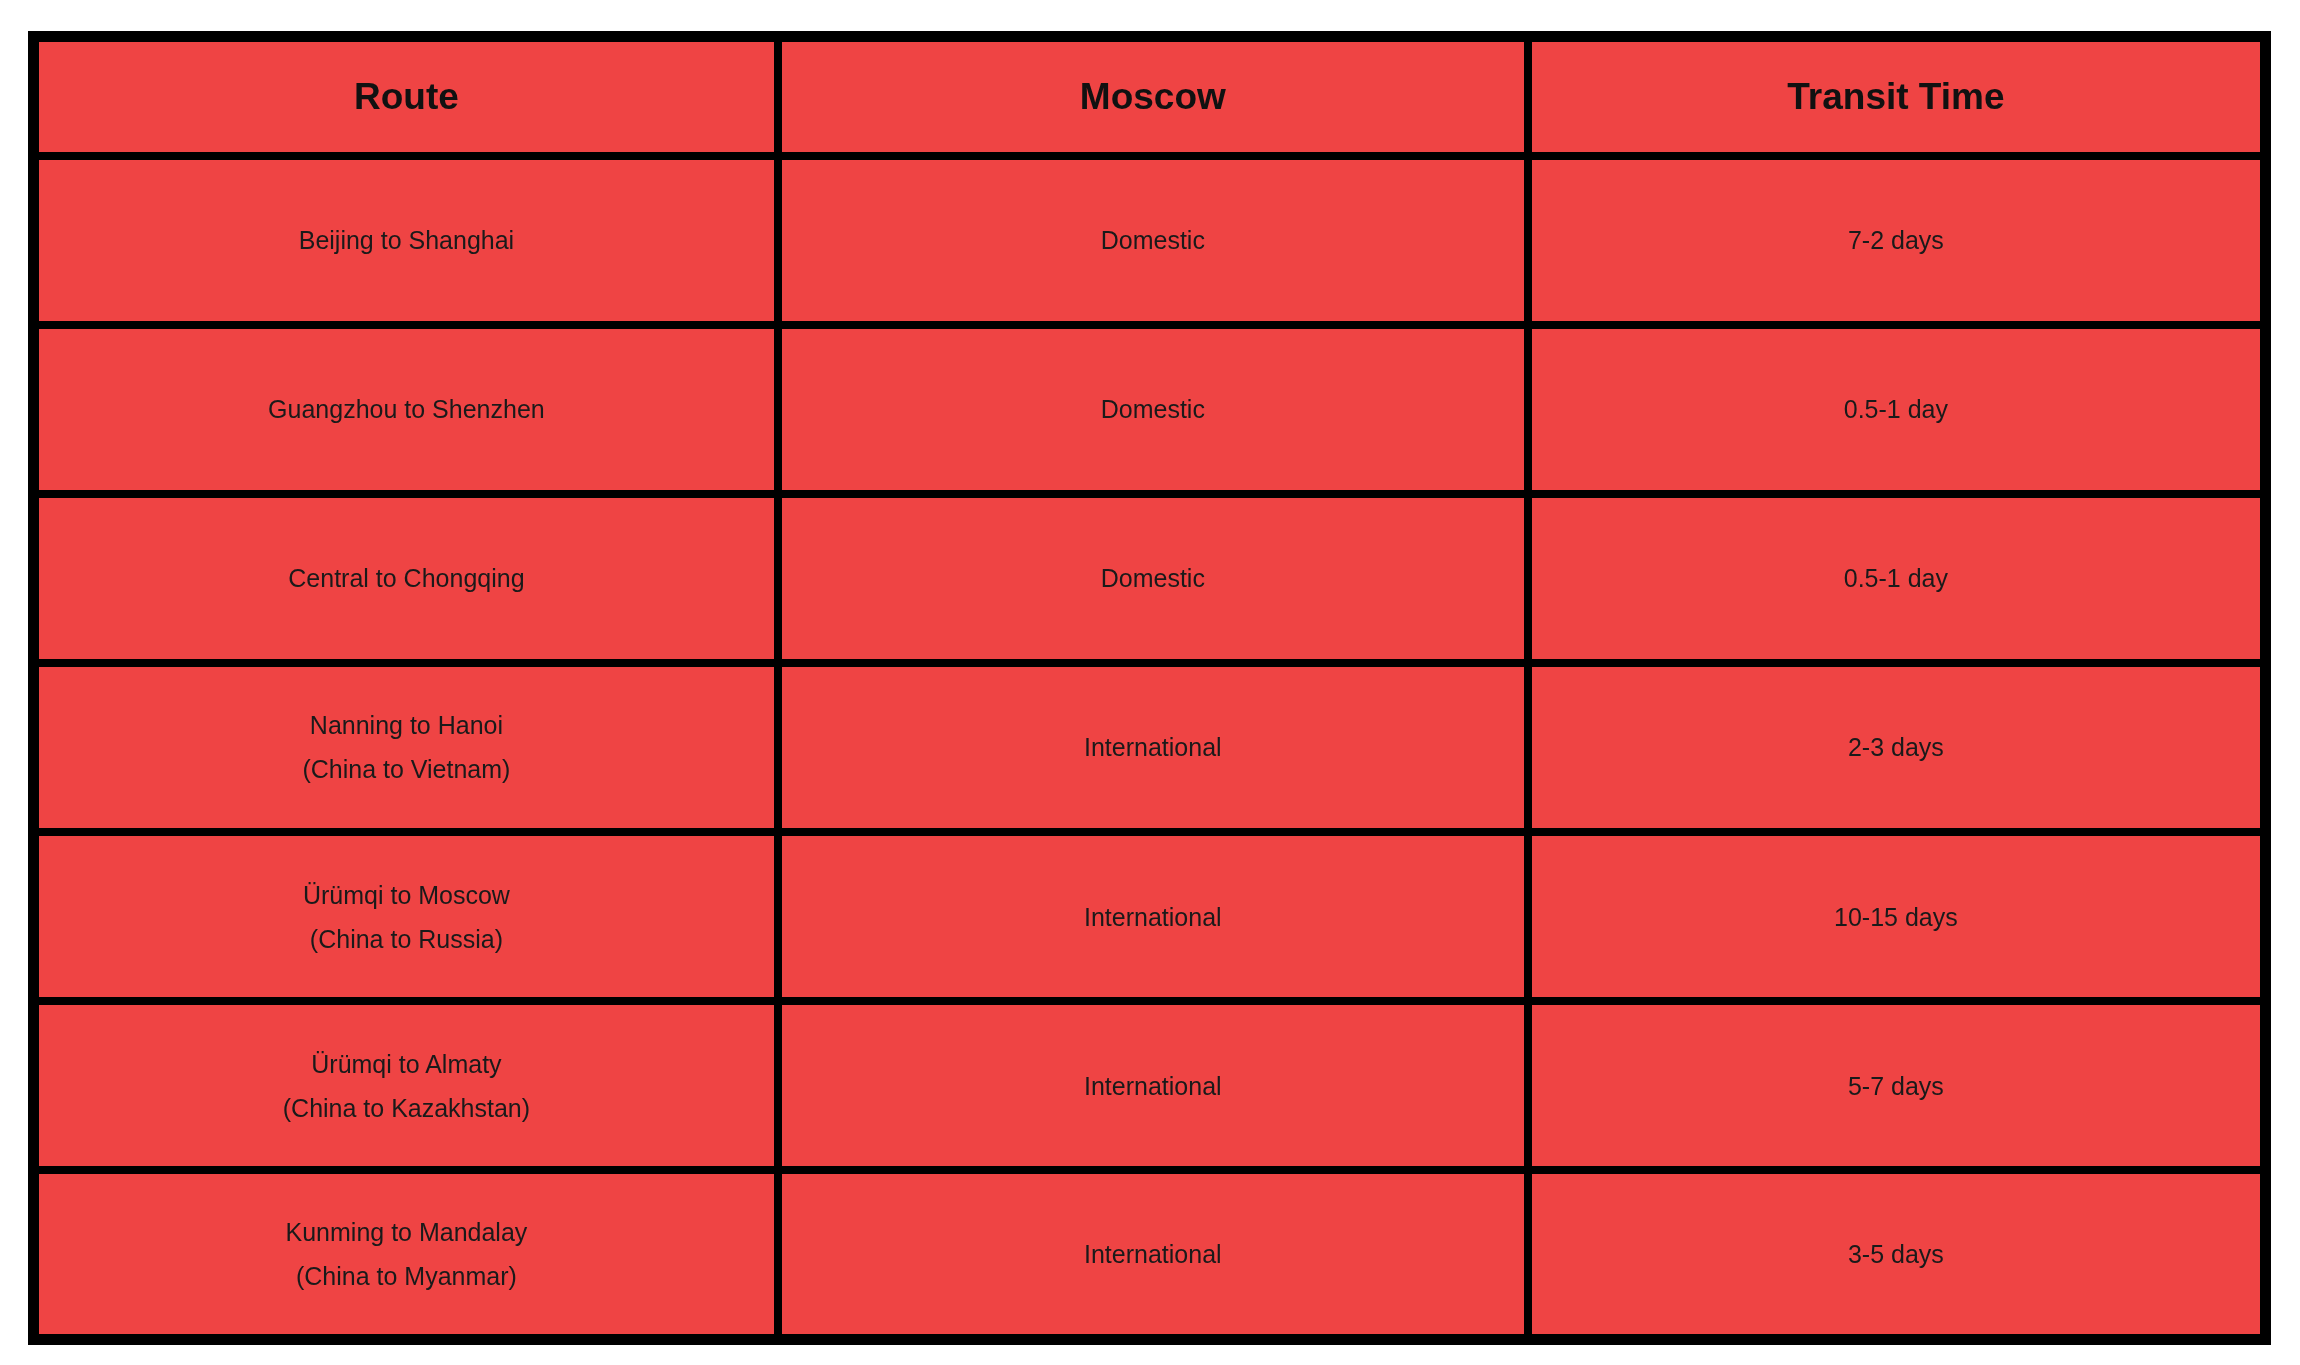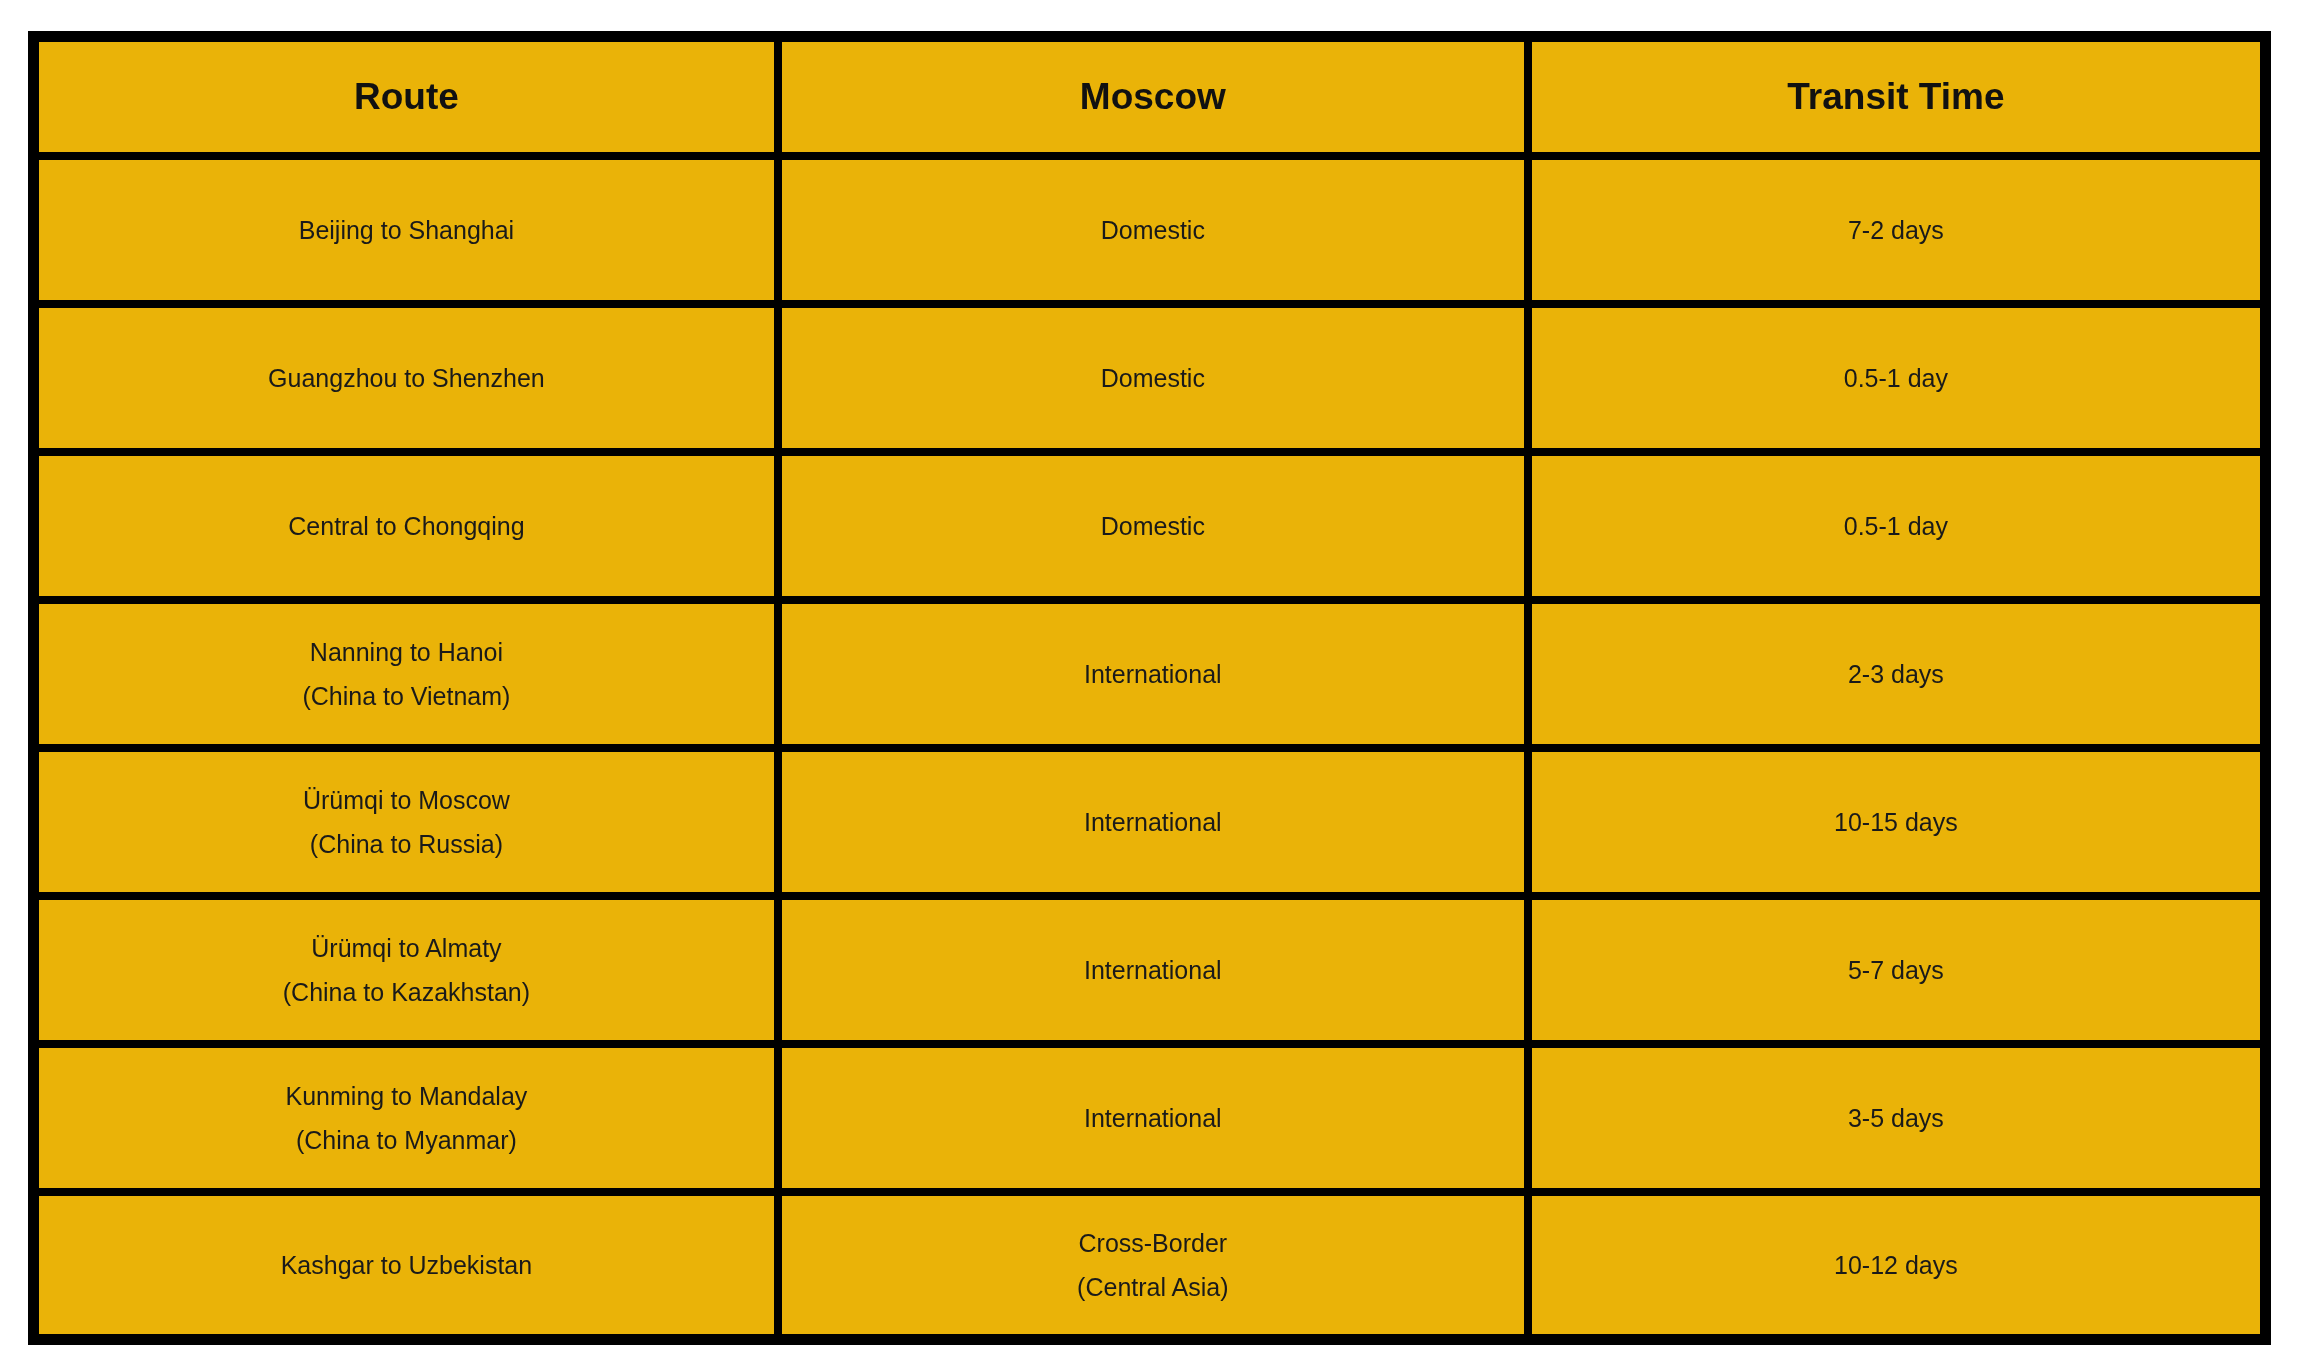--- a/index.html
+++ b/index.html
@@ -18,21 +18,21 @@
     background: #ffffff;
   }
   table.transit-table {
     position: absolute;
     left: 28px;
     top: 31px;
     width: 2243px;
     height: 1314px;
     border-collapse: collapse;
     table-layout: fixed;
-    background: #eab308;
+    background: #ef4444;
     border: 11px solid #000000;
   }
   th, td {
     border: 8px solid #000000;
     text-align: center;
     vertical-align: middle;
     padding: 0 10px;
     color: #1a1a1a;
     font-size: 25px;
     line-height: 44px;
@@ -97,21 +97,15 @@
 (China to Kazakhstan)</td>
         <td>International</td>
         <td>5-7 days</td>
       </tr>
       <tr>
         <td>Kunming to Mandalay
 (China to Myanmar)</td>
         <td>International</td>
         <td>3-5 days</td>
       </tr>
-      <tr>
-        <td>Kashgar to Uzbekistan</td>
-        <td>Cross-Border
-(Central Asia)</td>
-        <td>10-12 days</td>
-      </tr>
     </tbody>
   </table>
 </div>
 
 </body></html>

